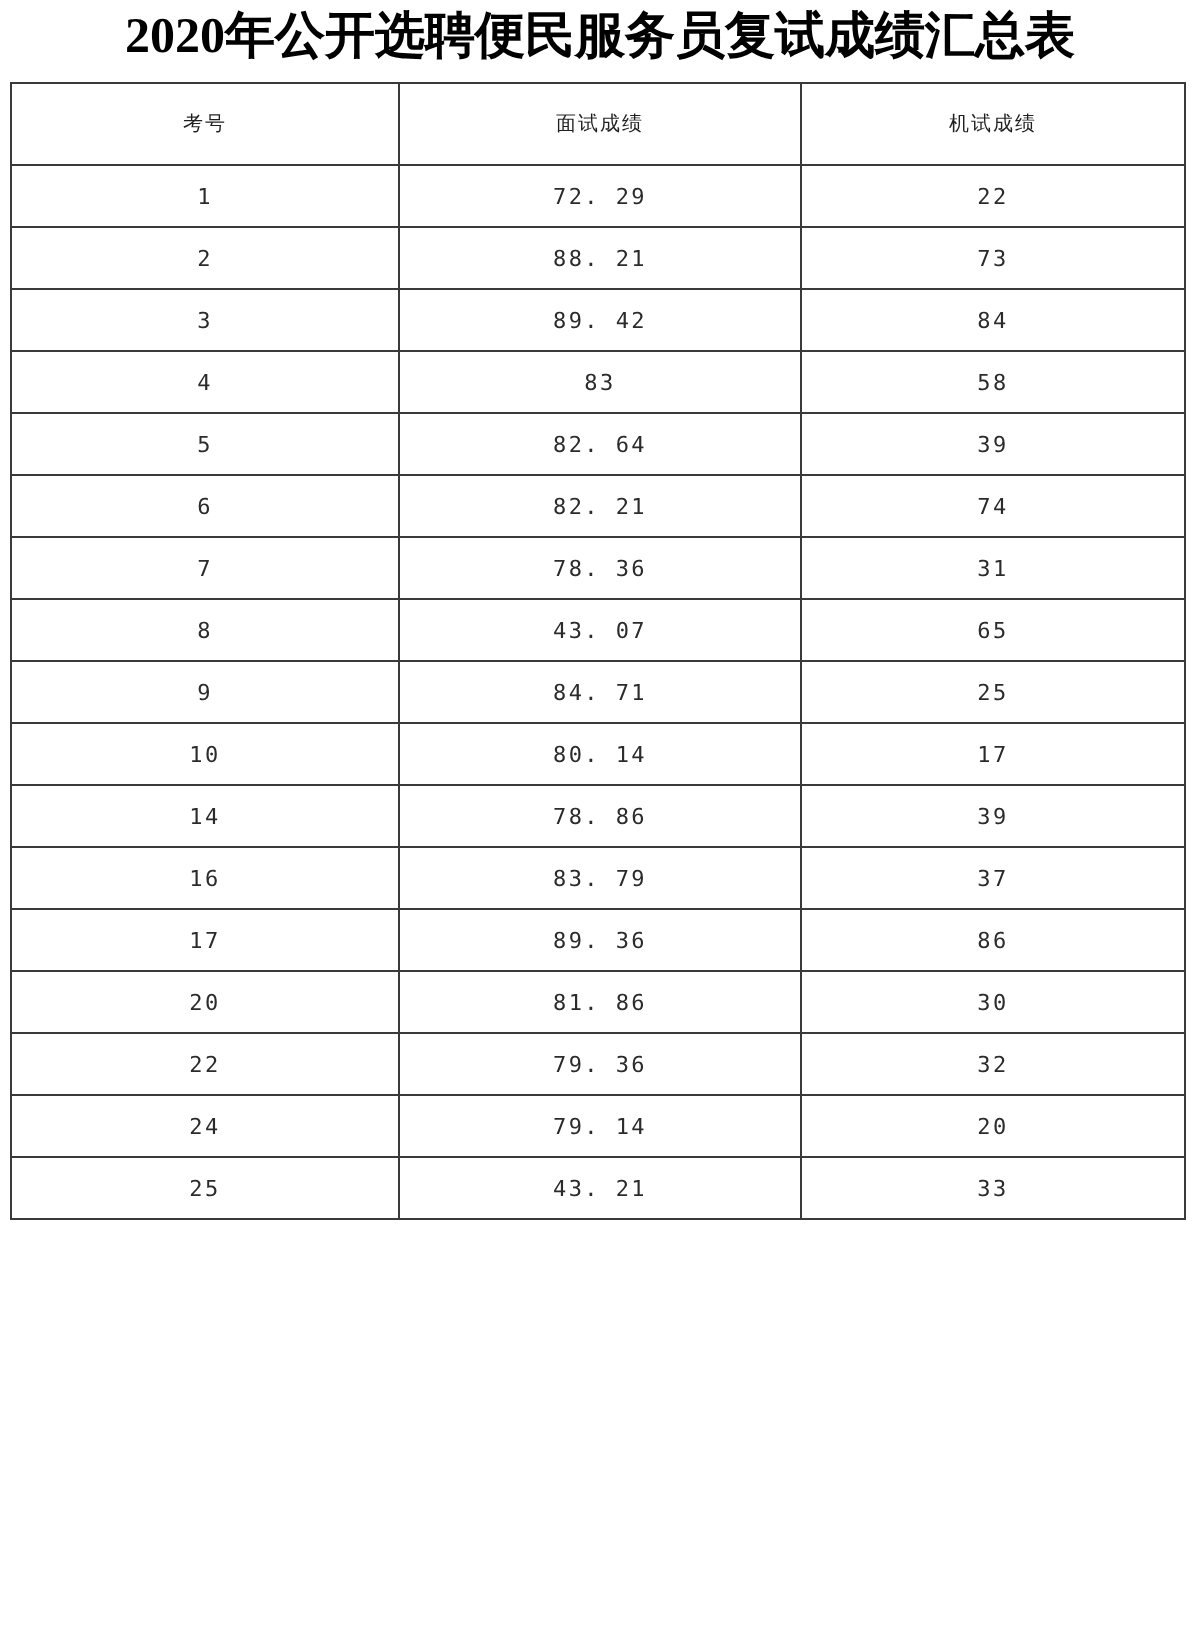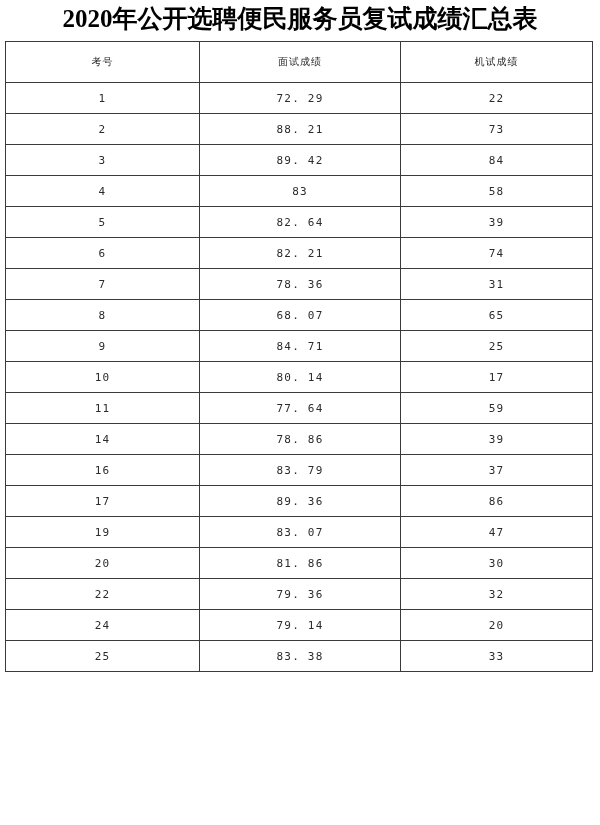--- a/index.html
+++ b/index.html
@@ -136,74 +136,64 @@
           <td class="val">82. 21</td>
           <td class="val">74</td>
         </tr>
         <tr>
           <td class="val">7</td>
           <td class="val">78. 36</td>
           <td class="val">31</td>
         </tr>
         <tr>
           <td class="val">8</td>
-          <td class="val">68. 07</td>
+          <td class="val">43. 07</td>
           <td class="val">65</td>
         </tr>
         <tr>
           <td class="val">9</td>
           <td class="val">84. 71</td>
           <td class="val">25</td>
         </tr>
         <tr>
           <td class="val">10</td>
           <td class="val">80. 14</td>
           <td class="val">17</td>
-        </tr>
-        <tr>
-          <td class="val">11</td>
-          <td class="val">77. 64</td>
-          <td class="val">59</td>
         </tr>
         <tr>
           <td class="val">14</td>
           <td class="val">78. 86</td>
           <td class="val">39</td>
         </tr>
         <tr>
           <td class="val">16</td>
           <td class="val">83. 79</td>
           <td class="val">37</td>
         </tr>
         <tr>
           <td class="val">17</td>
           <td class="val">89. 36</td>
           <td class="val">86</td>
-        </tr>
-        <tr>
-          <td class="val">19</td>
-          <td class="val">83. 07</td>
-          <td class="val">47</td>
         </tr>
         <tr>
           <td class="val">20</td>
           <td class="val">81. 86</td>
           <td class="val">30</td>
         </tr>
         <tr>
           <td class="val">22</td>
           <td class="val">79. 36</td>
           <td class="val">32</td>
         </tr>
         <tr>
           <td class="val">24</td>
           <td class="val">79. 14</td>
           <td class="val">20</td>
         </tr>
         <tr>
           <td class="val">25</td>
-          <td class="val">83. 38</td>
+          <td class="val">43. 21</td>
           <td class="val">33</td>
         </tr>
       </tbody>
   </table>
 
 </div>
 
 </body></html>

